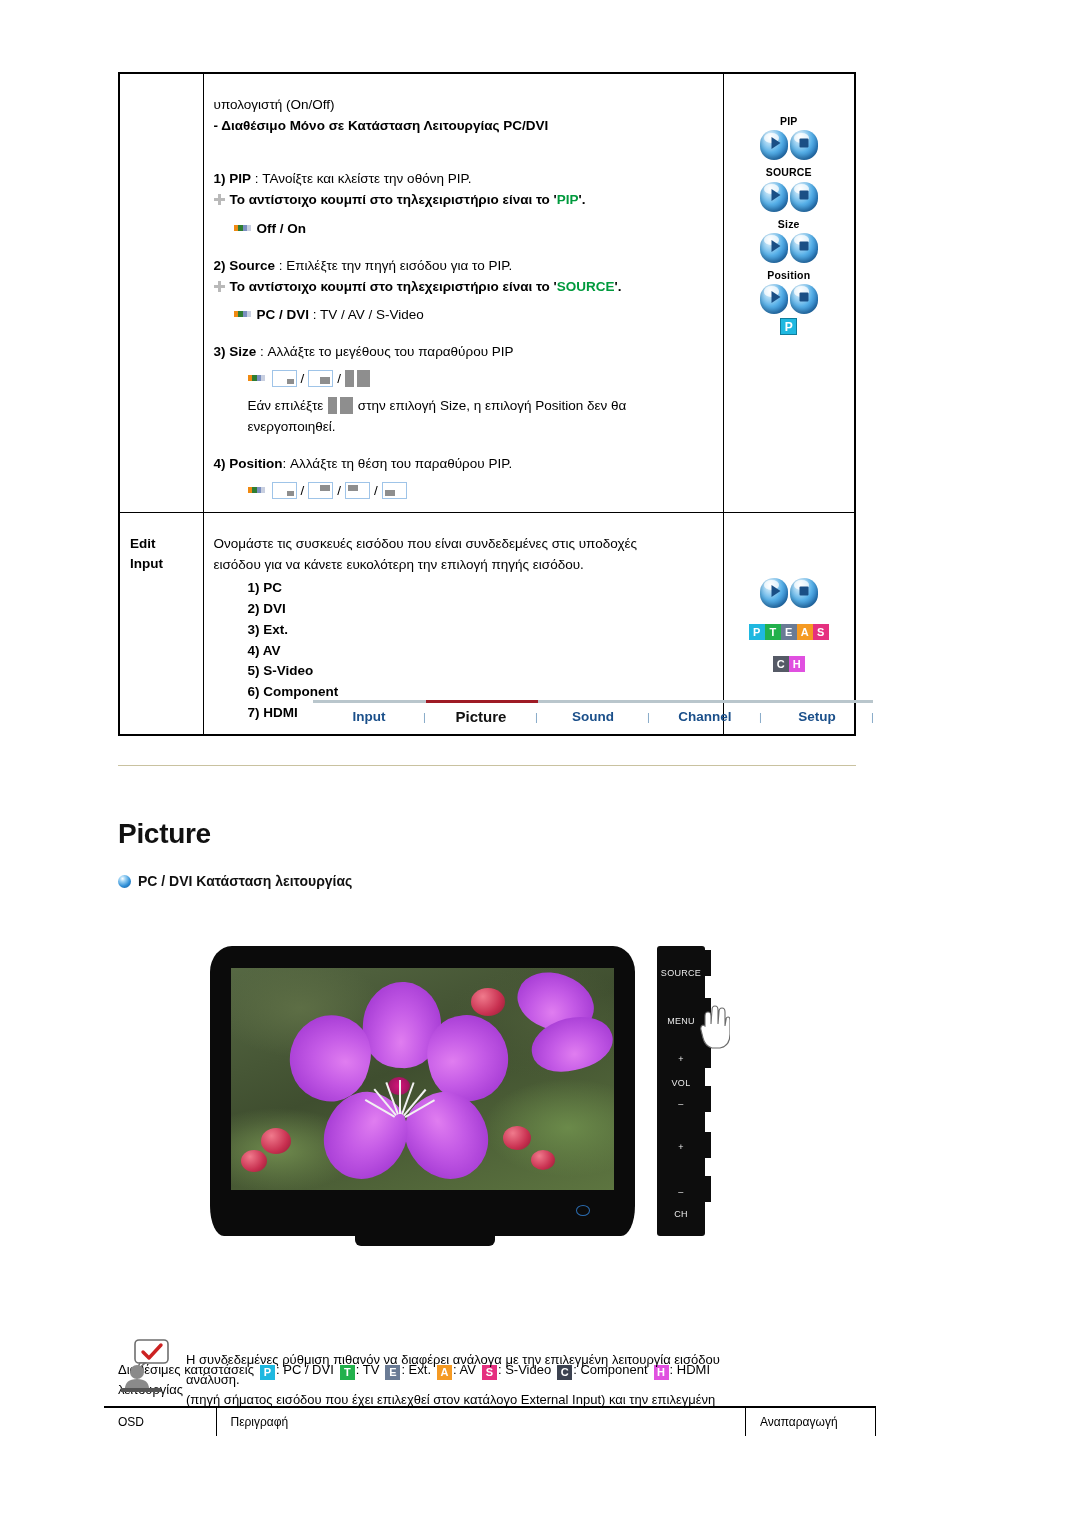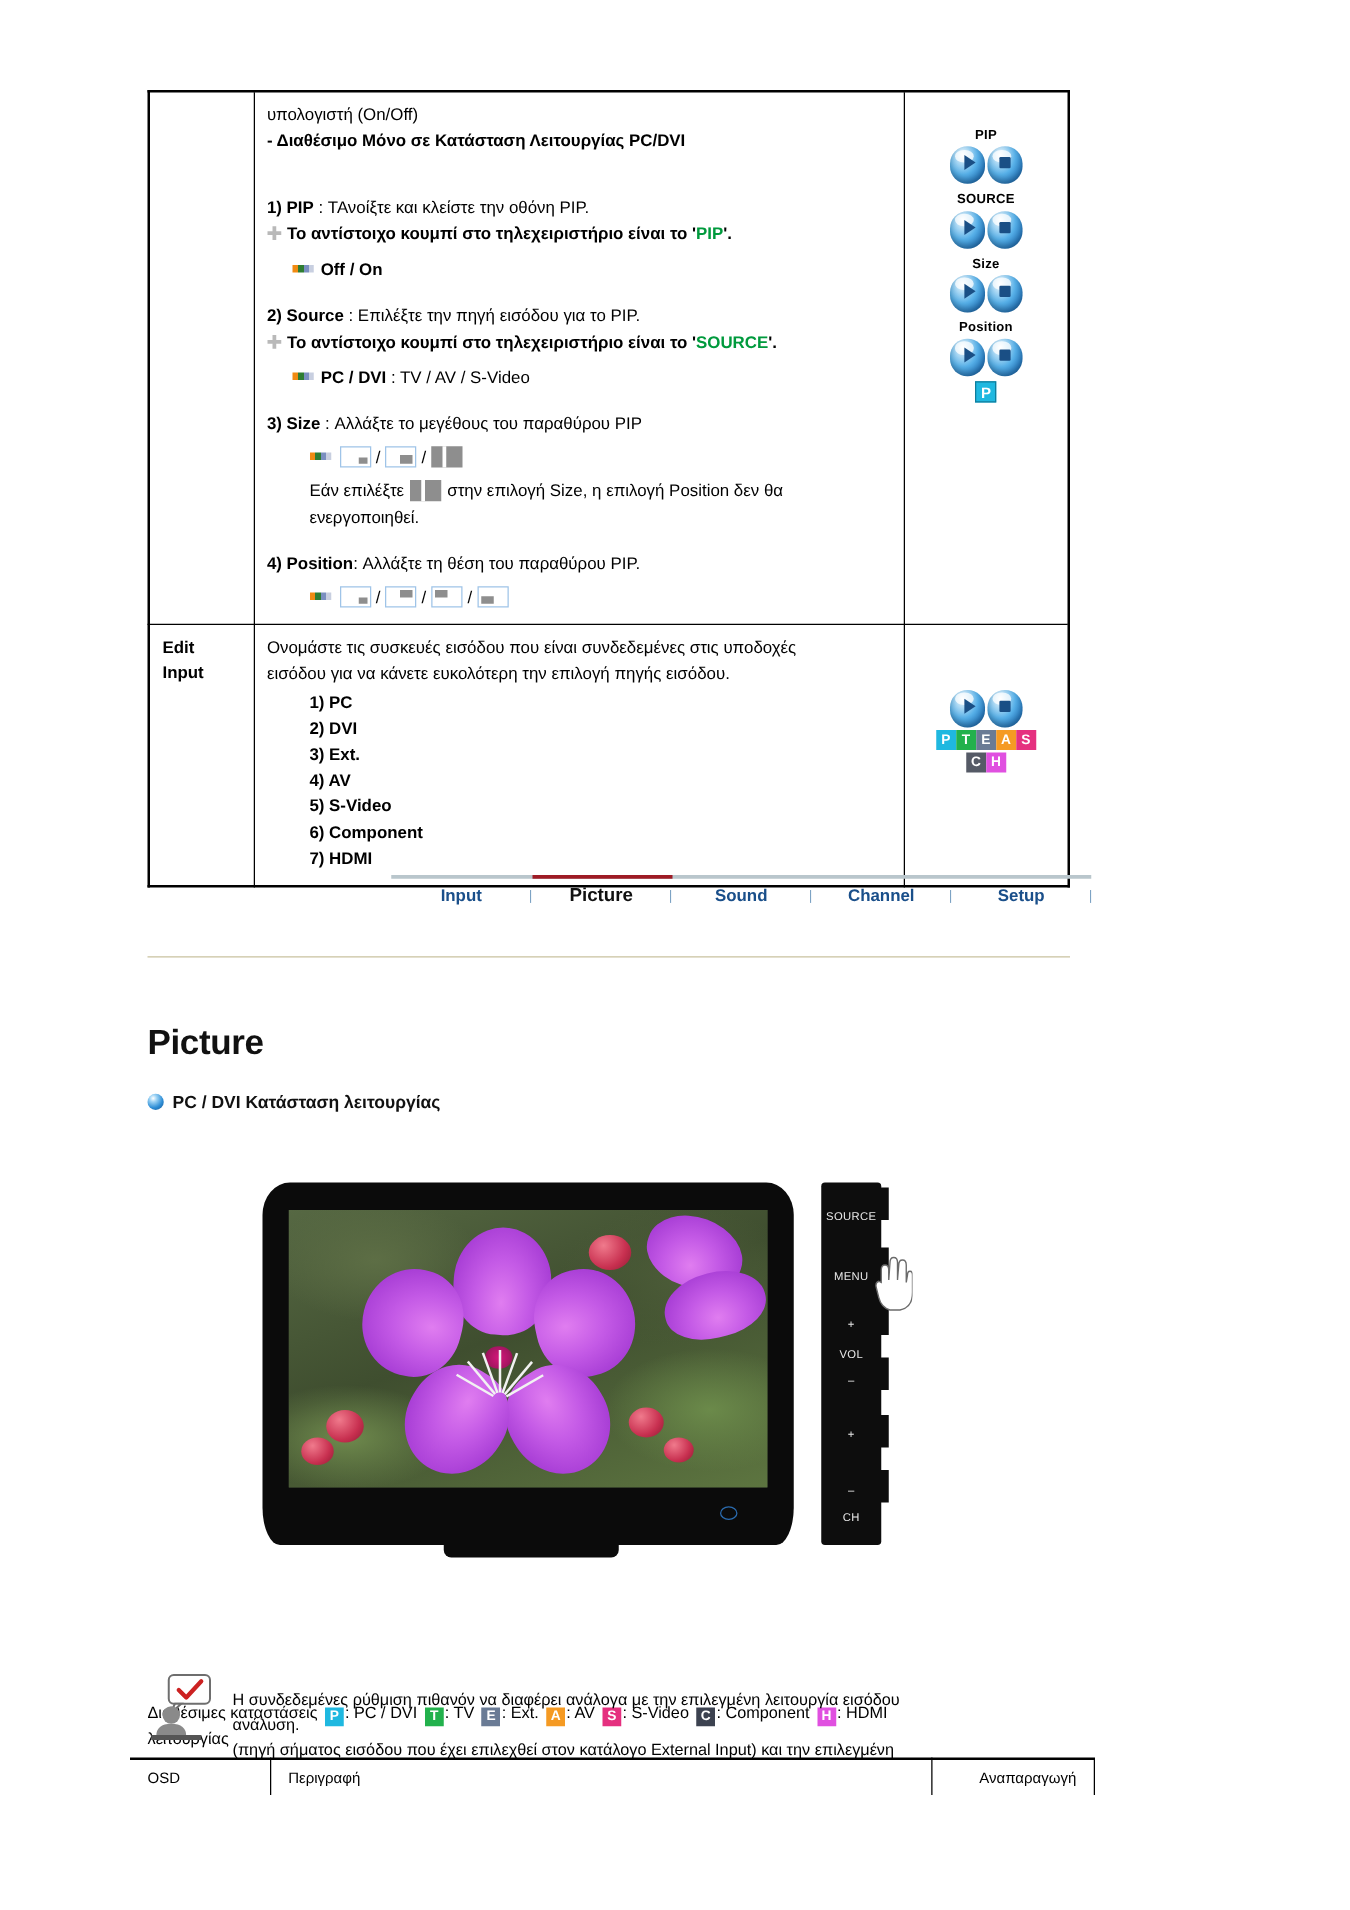--- a/index.html
+++ b/index.html
@@ -18,21 +18,21 @@
     position:absolute;
     left:118px; top:72px;
     width:738px;
     border:2px solid #000;
     border-collapse:collapse;
     table-layout:fixed;
   }
   .doc-table td{
     border:1.5px solid #000;
     vertical-align:top;
-    padding:8px 10px 10px 10px;
+    padding:21px 10px 10px 10px;
     font-size:13.5px;
     line-height:1.55;
   }
   .col-label{ width:84px; }
   .col-desc{ width:520px; }
   .col-icon{ width:132px; }
 
   .row-top .col-label,
   .row-top .col-desc,
   .row-top .col-icon{ border-top:none; }
@@ -120,21 +120,21 @@
   }
   .p-badge-blue{
     display:inline-block;margin-top:4px;
     width:17px;height:17px;line-height:17px;
     background:#1fb8e0;color:#fff;font-size:12px;font-weight:bold;
     text-align:center;border:1px solid #0f7d9c;
   }
 
   
   .pteas-wrap{ text-align:center; padding-top:44px; }
-  .pteas-row{ font-size:0; line-height:0; margin-top:2px; }
+  .pteas-row{ font-size:0; line-height:0; margin-top:16px; }
   .mini{
     display:inline-block;width:16px;height:16px;line-height:16px;
     font-size:11px;font-weight:bold;color:#fff;text-align:center;
     font-family:"Liberation Sans", sans-serif;
   }
 
   
   .navwrap{
     position:absolute; left:313px; top:700px; width:560px; height:40px;
   }
@@ -276,21 +276,21 @@
     position:absolute; left:104px; top:1406px; width:772px;
     border-top:2.5px solid #000;
     border-collapse:collapse; table-layout:fixed;
   }
   .osd-table td{
     font-size:12px; padding:7px 14px 7px 14px;
     border-bottom:none; border-top:none;
   }
   .osd-c1{ width:112px; border-right:1.5px solid #000; }
   .osd-c2{ border-right:1.5px solid #000; }
-  .osd-c3{ width:130px; border-right:1.5px solid #000; text-align:right; }
+  .osd-c3{ width:130px; border-right:1.5px solid #000; text-align:left; }
 </style>
 </head>
 <body>
 
 <table class="doc-table">
   <tbody>
       <tr class="row-top">
     <td class="col-label"></td>
     <td class="col-desc">
 

